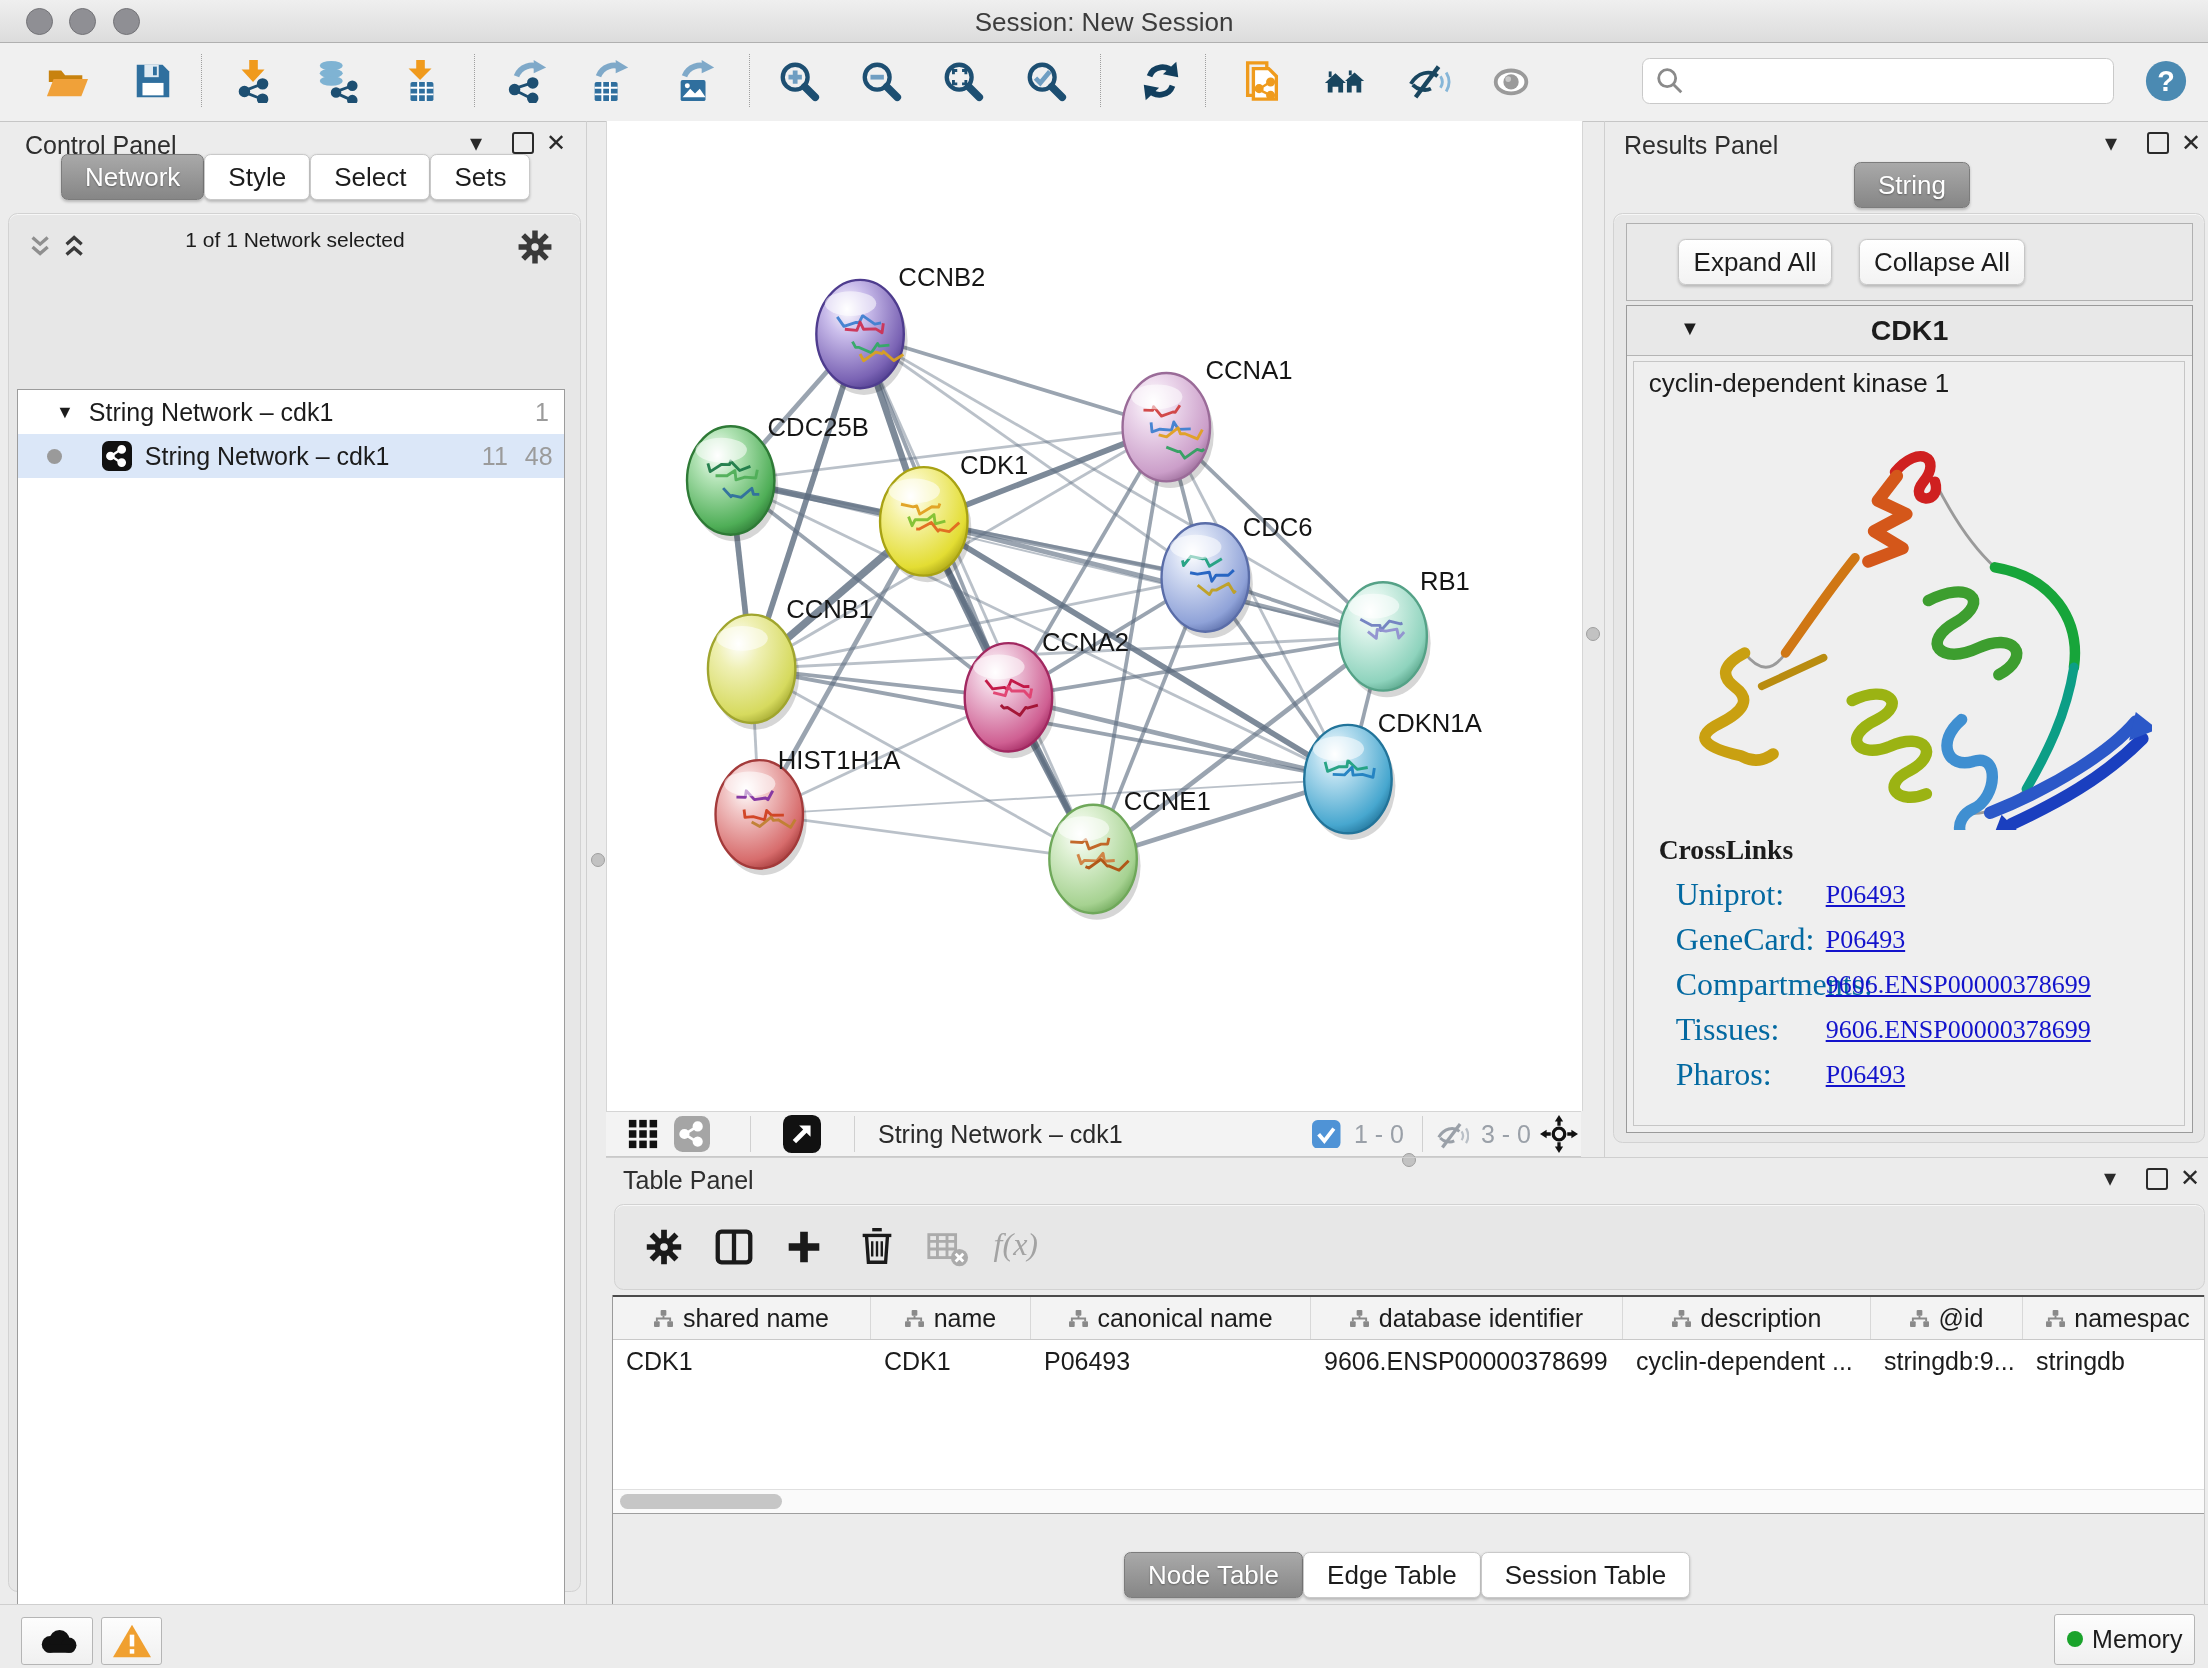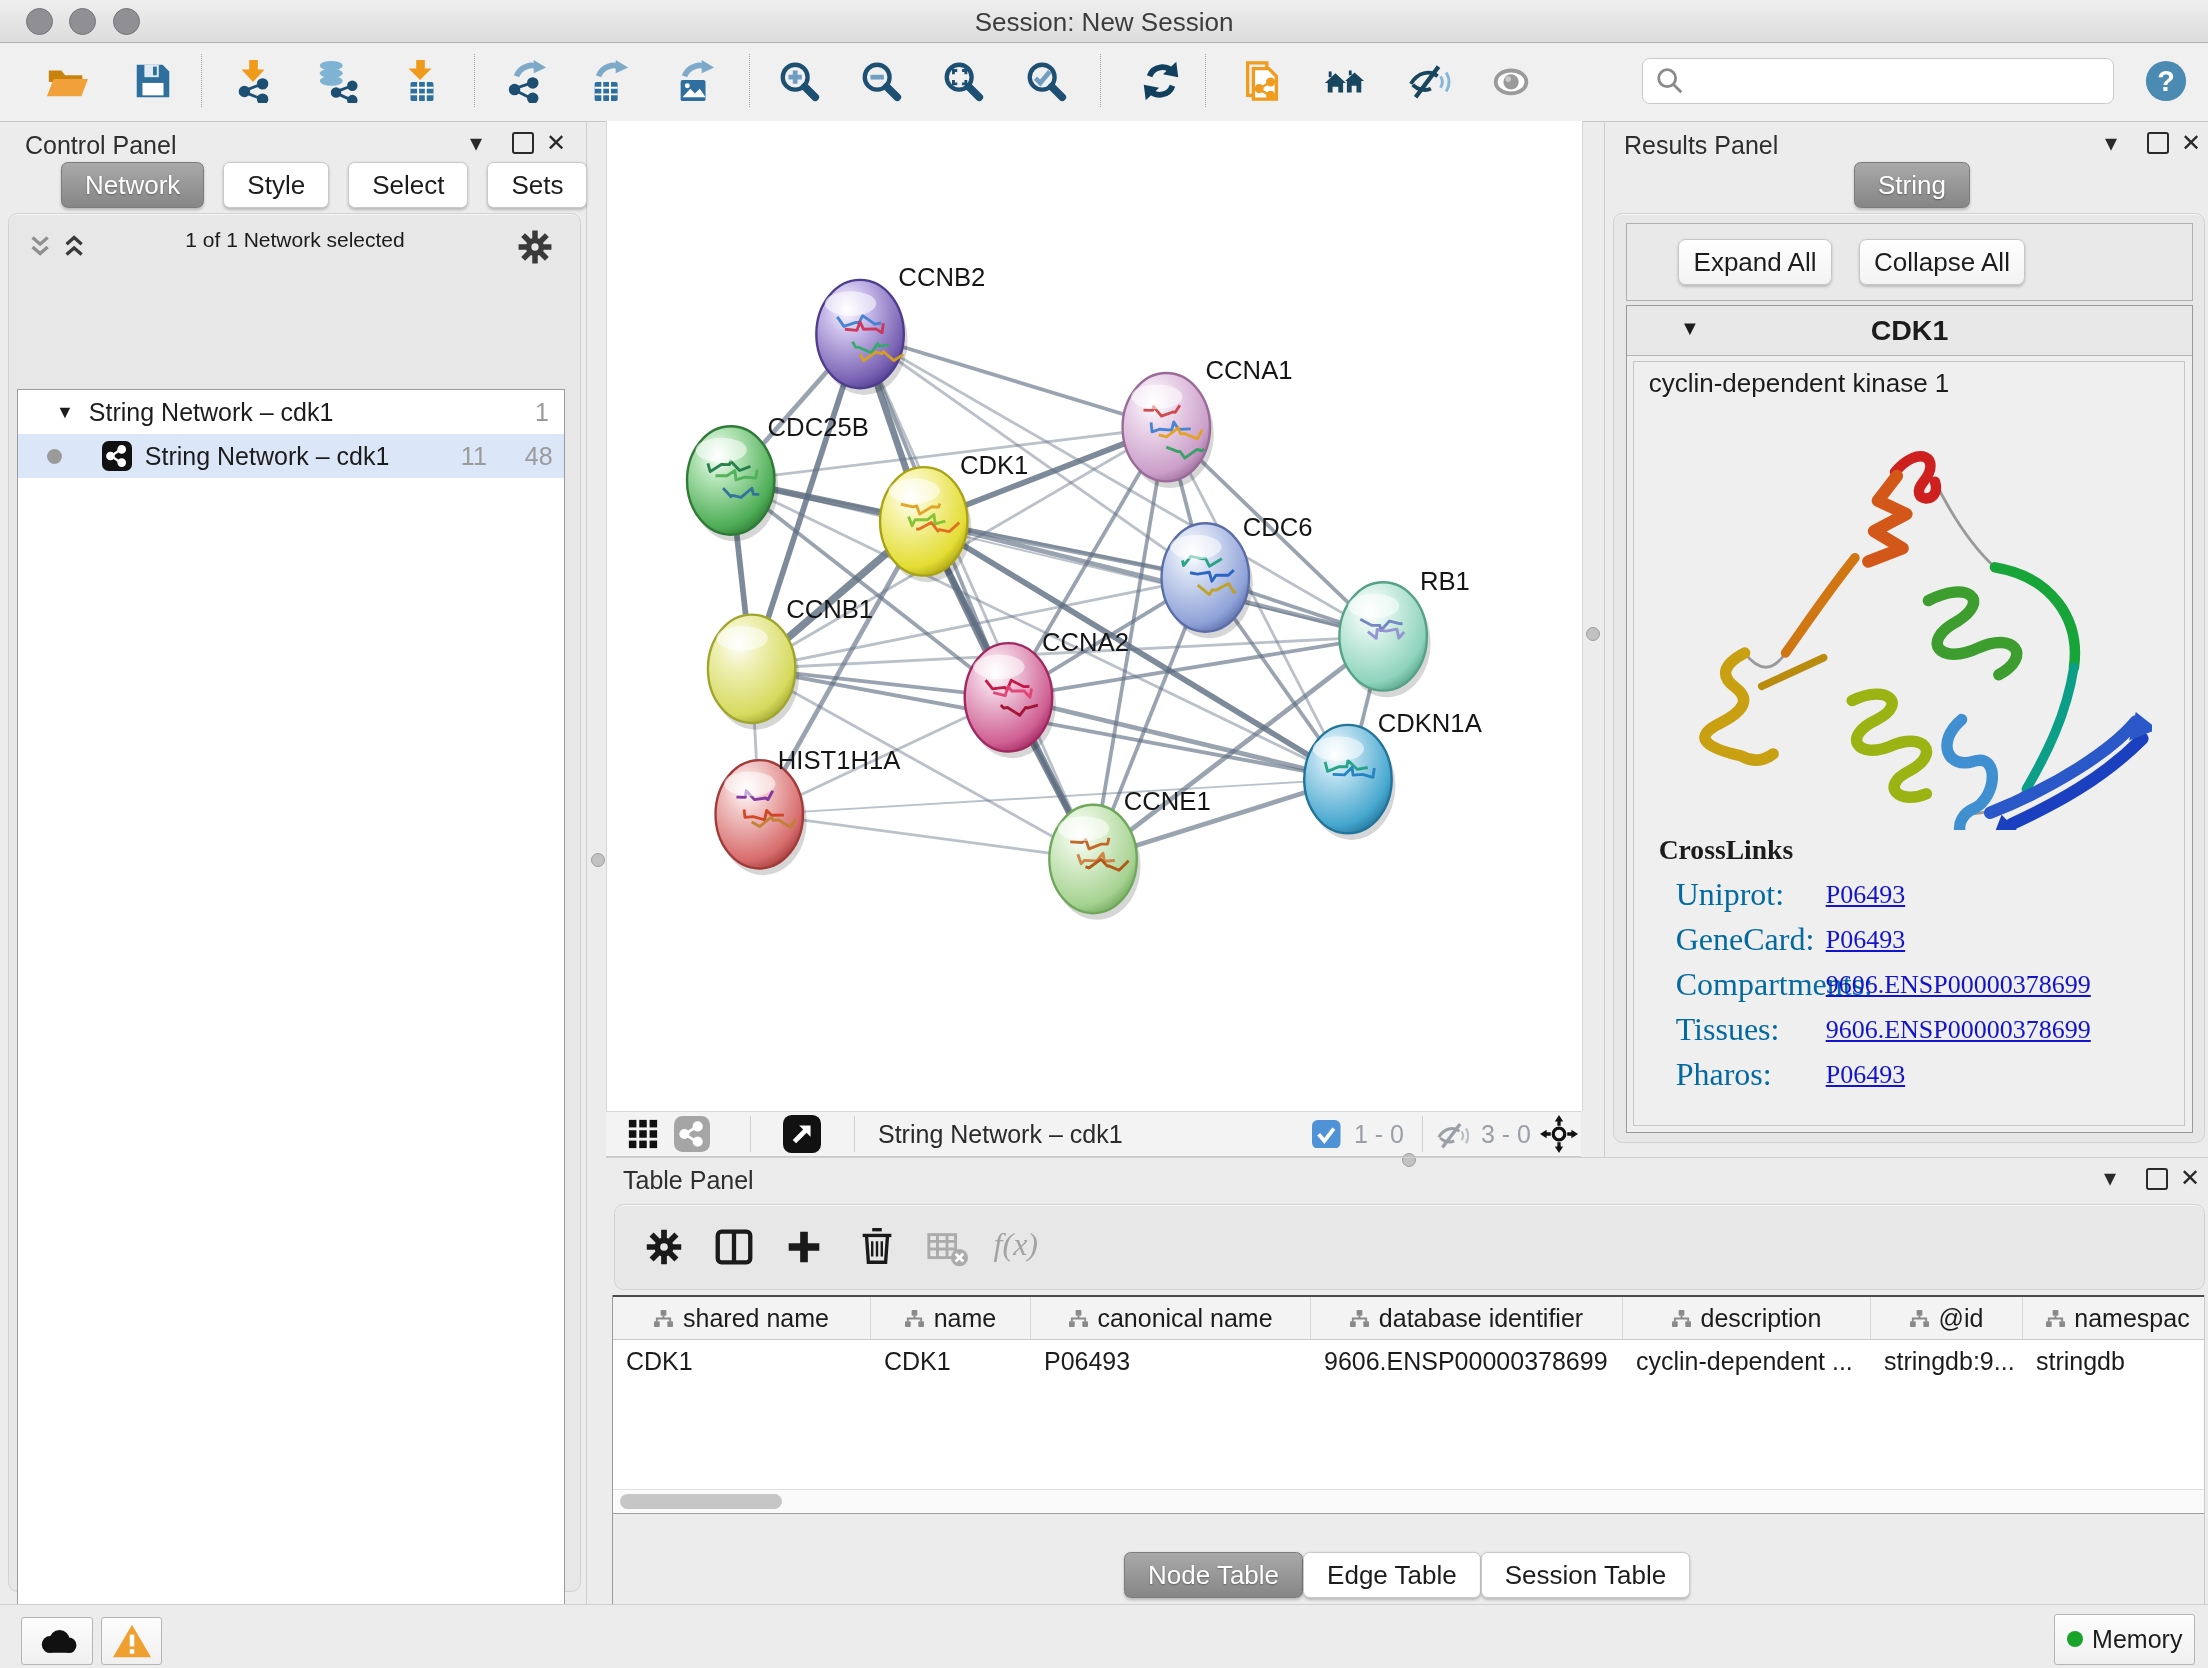--- a/index.html
+++ b/index.html
@@ -240,21 +240,21 @@
           <text x="23" y="33" text-anchor="middle" font-size="30" font-weight="bold" fill="#fff">?</text>
         </svg>
       </div>
   </div>
 
   <div class="abs" style="left:0;top:121px;width:586px;height:1483px;border-right:1px solid #cfcfcf">
     <div class="abs ptitle" style="left:25px;top:9.5px">Control Panel</div>
     <div class="abs wctrl" style="left:470px;top:9.5px">▾</div>
     <div class="abs sq" style="left:512px;top:11.4px"></div>
     <div class="abs wctrl" style="left:546px;top:9.5px;font-weight:bold">✕</div>
-    <div id="cp-tabs" class="abs" style="left:61px;top:41px;display:flex;gap:19px">
+    <div id="cp-tabs" class="abs" style="left:61px;top:33px;display:flex;gap:0">
         <div class="tab sel">Network</div>
         <div class="tab">Style</div>
         <div class="tab">Select</div>
         <div class="tab">Sets</div>
       </div>
     <div class="abs groupbox" style="left:7.6px;top:92px;width:571px;height:1377px"></div>
     <div class="abs" style="left:25px;top:109px">
       <svg width="34" height="34" viewBox="0 0 36 36">
           <path d="M8 8l8 7 8-7M8 18l8 7 8-7" stroke="#8f8f8f" stroke-width="3.5" fill="none"></path>
         </svg>
@@ -286,21 +286,21 @@
             <rect width="32" height="32" rx="7" fill="#111"></rect>
             <g stroke="#fff" stroke-width="2.5" fill="#fff">
               <circle cx="21" cy="9" r="3.4"></circle>
               <circle cx="9" cy="16" r="3.4"></circle>
               <circle cx="21" cy="23" r="3.4"></circle>
               <path d="M12 14.5l6-4M12 17.5l6 4" fill="none"></path>
             </g>
           </svg>
         <span style="margin-left:13.3px">String Network – cdk1</span>
         <span class="tree-num" style="margin-left:auto">11</span>
-        <span class="tree-num" style="margin-left:38px;margin-right:11.4px">48</span>
+        <span class="tree-num" style="margin-left:17px;margin-right:11.4px">48</span>
       </div>
     </div>
   </div>
 
   <div id="net-canvas" class="abs">
     <svg id="net-svg" width="975" height="990" viewBox="0 0 1025 1041">
         <defs>
           <radialGradient id="ng0" cx="35%" cy="27%" r="80%">
             <stop offset="0%" stop-color="#ffffff"></stop>
             <stop offset="30%" stop-color="#cabdeb"></stop>

